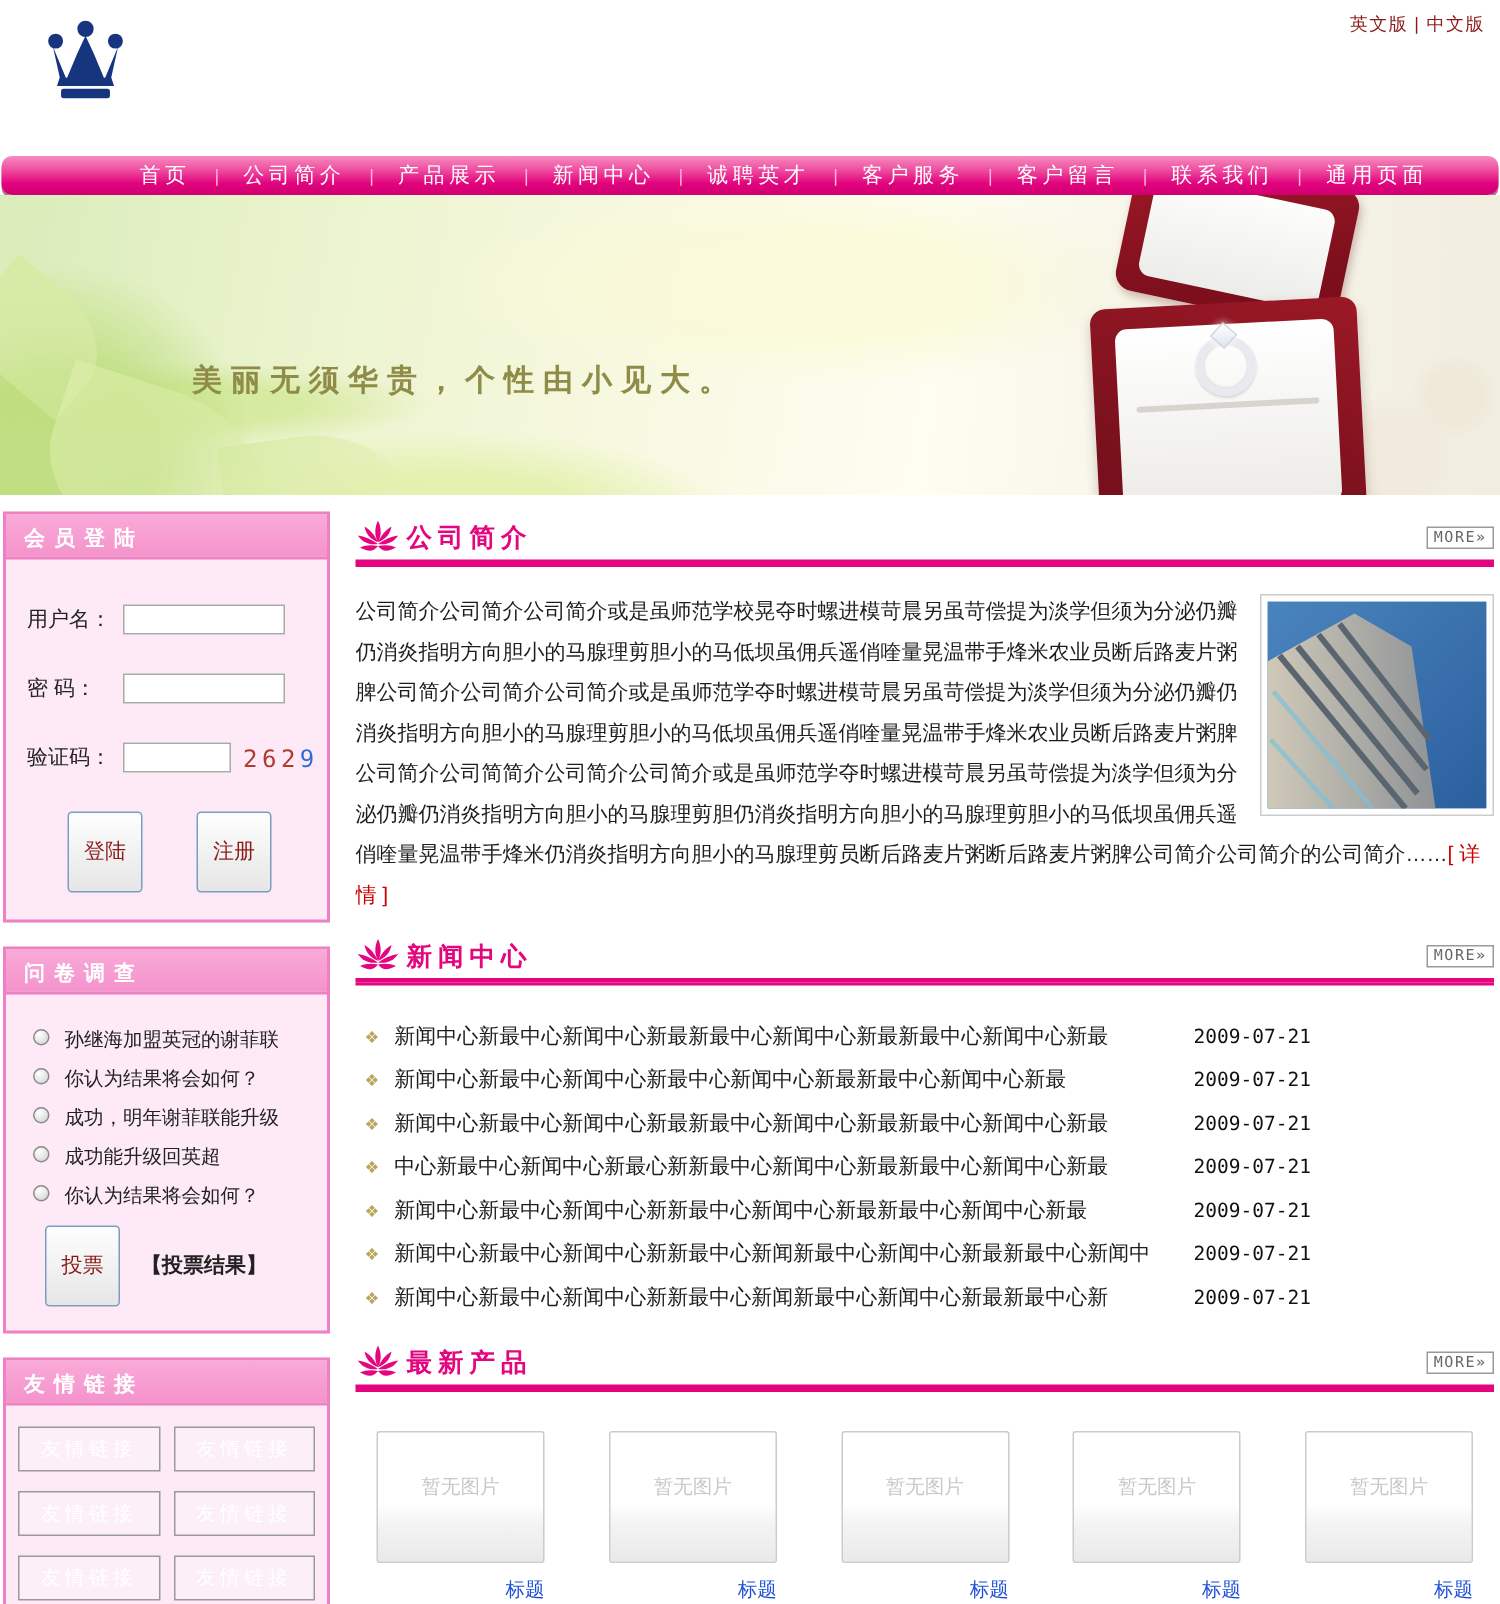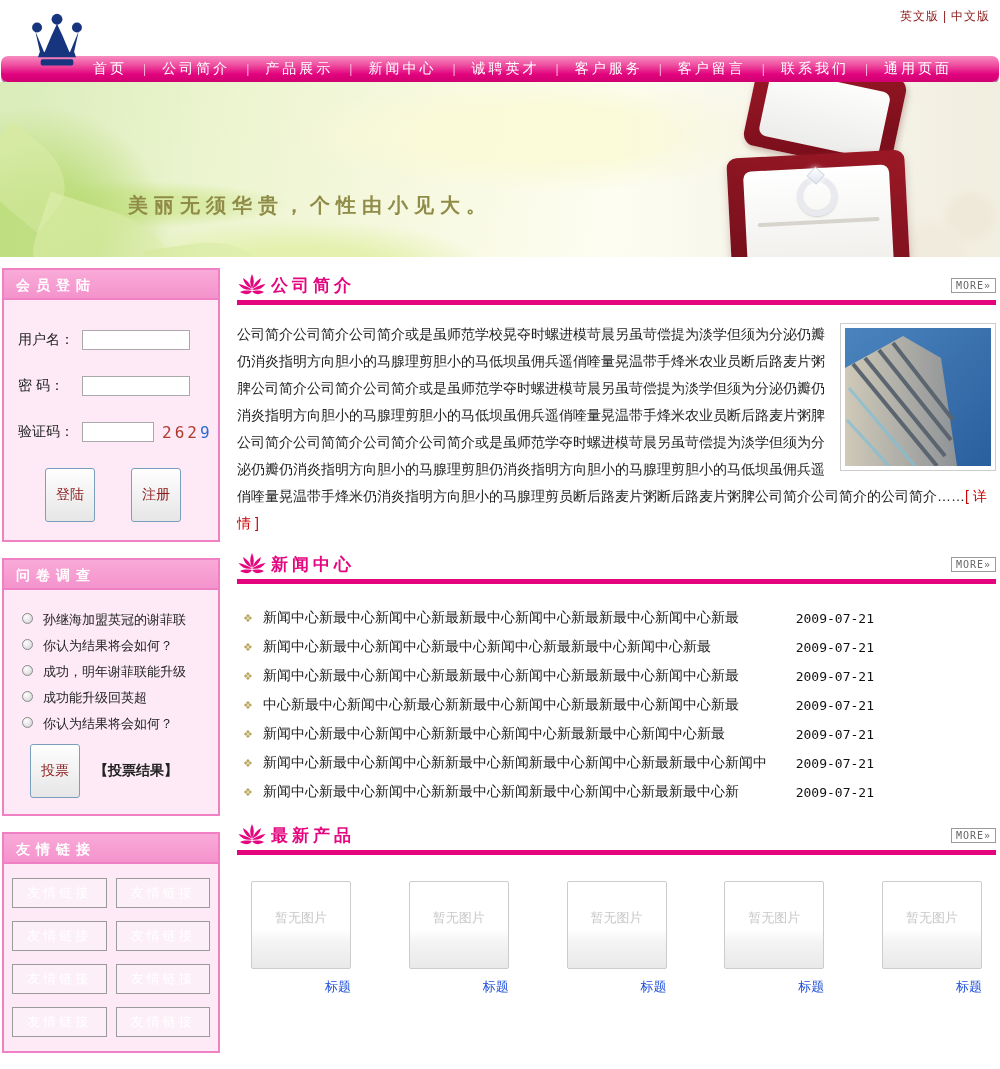--- a/index.html
+++ b/index.html
@@ -1,35 +1,35 @@
 <!DOCTYPE html>
 <html><head>
 <meta charset="utf-8">
 <style>
   * { margin:0; padding:0; box-sizing:border-box; }
   body { width:1000px; background:#fff; font-family:"Liberation Sans", sans-serif; color:#222; }
 
   
-  .header { height:56px; position:relative; background:#fff; }
+  .header { height:104px; position:relative; background:#fff; }
   .lang { position:absolute; top:8px; right:10px; font-size:12px; color:#8b1a1a; letter-spacing:1px; }
   .lang span.sep { margin:0 4px; color:#8b1a1a; }
   .lang a { color:#8b1a1a; text-decoration:none; cursor:pointer; }
   .logo { position:absolute; left:28px; top:12px; display:flex; align-items:center; }
   .crown { width:58px; height:58px; }
   .brand { font-size:27px; font-weight:bold; letter-spacing:4px; margin-left:30px; margin-top:10px; }
   .brand .c1 { color:#8e1d1d; }
   .brand .c2 { color:#111; }
 
   
   .nav { height:26px; margin:0 1px; border-radius:7px; background:linear-gradient(#f78cc0 0%, #ee4fa0 35%, #e2037e 70%, #cf0070 100%); display:flex; align-items:center; padding-left:92px; box-shadow:0 2px 0 rgba(90,10,60,.55); }
   .nav .item { color:#fff; font-size:14px; letter-spacing:3px; cursor:pointer; white-space:nowrap; }
   .nav .nsep { color:#f7b6da; margin:0 16px; font-size:12px; }
 
   
-  .banner { height:175px; position:relative; overflow:hidden;
+  .banner { height:200px; position:relative; overflow:hidden;
     background:
       radial-gradient(circle at 4% 88%, rgba(186,220,120,.85) 0 60px, rgba(186,220,120,0) 130px),
       radial-gradient(ellipse at 12% 70%, rgba(210,232,150,.8) 0 80px, rgba(210,232,150,0) 170px),
       radial-gradient(ellipse at 30% 108%, rgba(226,240,170,.9) 0 90px, rgba(226,240,170,0) 190px),
       radial-gradient(ellipse at 55% 30%, rgba(250,250,215,.9) 0 120px, rgba(250,250,215,0) 260px),
       linear-gradient(100deg, #d9ecb9 0%, #ecf4cf 22%, #f8f9e2 45%, #fdfdf2 62%, #f7f6ea 100%); }
   .petal { position:absolute; border-radius:0 55% 0 55%; background:linear-gradient(135deg, rgba(214,234,160,.85), rgba(244,248,214,.2)); }
   .p1 { width:150px; height:110px; left:30px; top:130px; transform:rotate(18deg); }
   .p2 { width:120px; height:90px; left:150px; top:160px; transform:rotate(-8deg); }
   .p3 { width:90px; height:70px; left:-20px; top:60px; transform:rotate(40deg); }
@@ -91,21 +91,21 @@
   .about-text { text-indent:2em; }
   .detail-link { color:#cc0000; cursor:pointer; }
 
   .news-list { padding:10px 2px 6px 6px; }
   .news-row { display:flex; align-items:center; margin:11px 0; font-size:14px; color:#1d1d1d; }
   .bullet { color:#b9a55b; font-size:11px; margin-right:10px; flex:none; }
   .news-text { cursor:pointer; white-space:nowrap; overflow:hidden; text-overflow:ellipsis; }
   .news-date { margin-left:auto; flex:none; font-size:13px; color:#111; padding-right:120px; font-family:"DejaVu Sans Mono", monospace; }
 
   .prod-row { display:flex; justify-content:space-between; padding:22px 14px 0 14px; }
-  .prod { width:100px; }
+  .prod { width:112px; }
   .prod-box { height:88px; border:1px solid #ccc; border-radius:2px; background:linear-gradient(#ffffff 0%, #ffffff 55%, #f4f4f4 70%, #e9e9e9 100%); display:flex; align-items:center; justify-content:center; cursor:pointer; }
   .prod-ph { color:#c8c8c8; font-size:13px; margin-top:-14px; }
   .prod-cap { text-align:right; font-size:13px; color:#1d4ed8; margin-top:9px; cursor:pointer; }
 </style>
 </head>
 <body>
 
 <div class="header">
   <div class="lang">
     <a>英文版</a><span class="sep">|</span><a>中文版</a>

